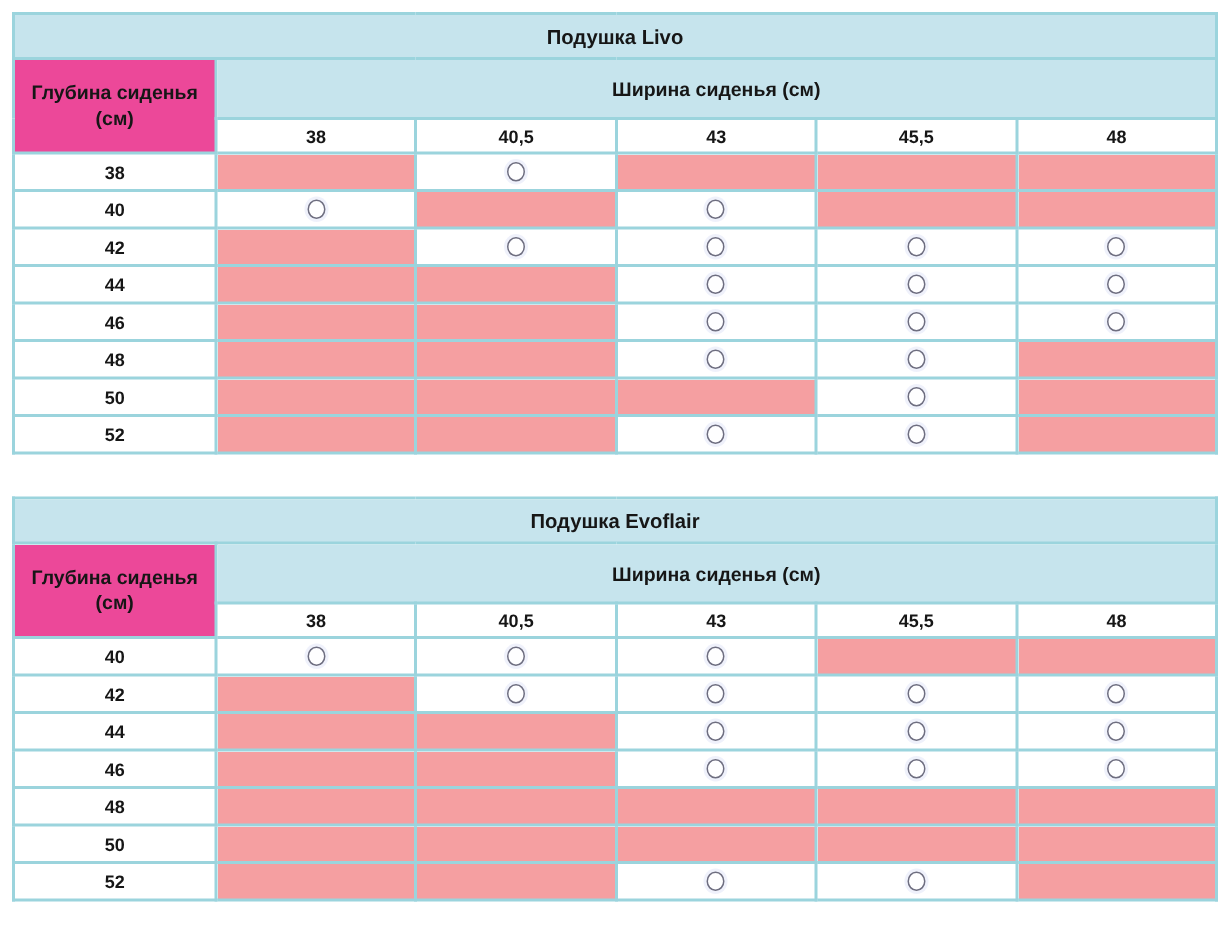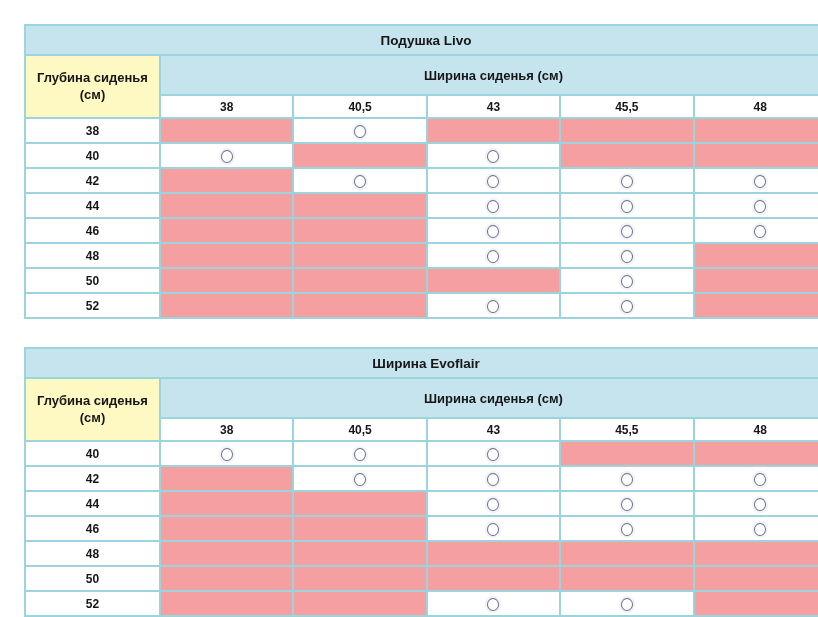--- a/index.html
+++ b/index.html
@@ -6,21 +6,21 @@
   html, body {
     margin: 0;
     padding: 0;
     background: #ffffff;
     width: 818px;
     font-family: "Liberation Sans", "DejaVu Sans", sans-serif;
   }
   .page {
     width: 818px;
     height: 617px;
-    padding: 24px;
+    padding: 8px;
     display: flex;
     flex-direction: column;
     gap: 28px;
     background: #ffffff;
   }
   table.cmp {
     border-collapse: collapse;
     width: 802px;
     table-layout: fixed;
     border: 2px solid #58b7c7;
@@ -34,21 +34,21 @@
     overflow: hidden;
   }
   th.title-cell {
     background: #c6e4ed;
     height: 30px;
     font-size: 13.5px;
     font-weight: bold;
     border-bottom: 2px solid #58b7c7;
   }
   th.depth-header-cell {
-    background: #fef9c3;
+    background: #ec4899;
     font-size: 13px;
     font-weight: bold;
     line-height: 1.25;
     padding: 2px 14px;
     border-right: 2px solid #58b7c7;
   }
   th.width-header-cell {
     background: #c6e4ed;
     height: 40px;
     font-size: 13px;
@@ -177,21 +177,21 @@
       <colgroup>
         <col style="width: 135px;">
         <col style="width: 133.4px;">
         <col style="width: 133.4px;">
         <col style="width: 133.4px;">
         <col style="width: 133.4px;">
         <col style="width: 133.4px;">
       </colgroup>
       <tbody>
         <tr>
-          <th class="title-cell" colspan="6">Ширина Evoflair</th>
+          <th class="title-cell" colspan="6">Подушка Evoflair</th>
         </tr>
         <tr>
           <th class="depth-header-cell" rowspan="2">Глубина сиденья (см)</th>
           <th class="width-header-cell" colspan="5">Ширина сиденья (см)</th>
         </tr>
         <tr>
           <th class="col-header-cell">38</th>
           <th class="col-header-cell">40,5</th>
           <th class="col-header-cell">43</th>
           <th class="col-header-cell">45,5</th>

